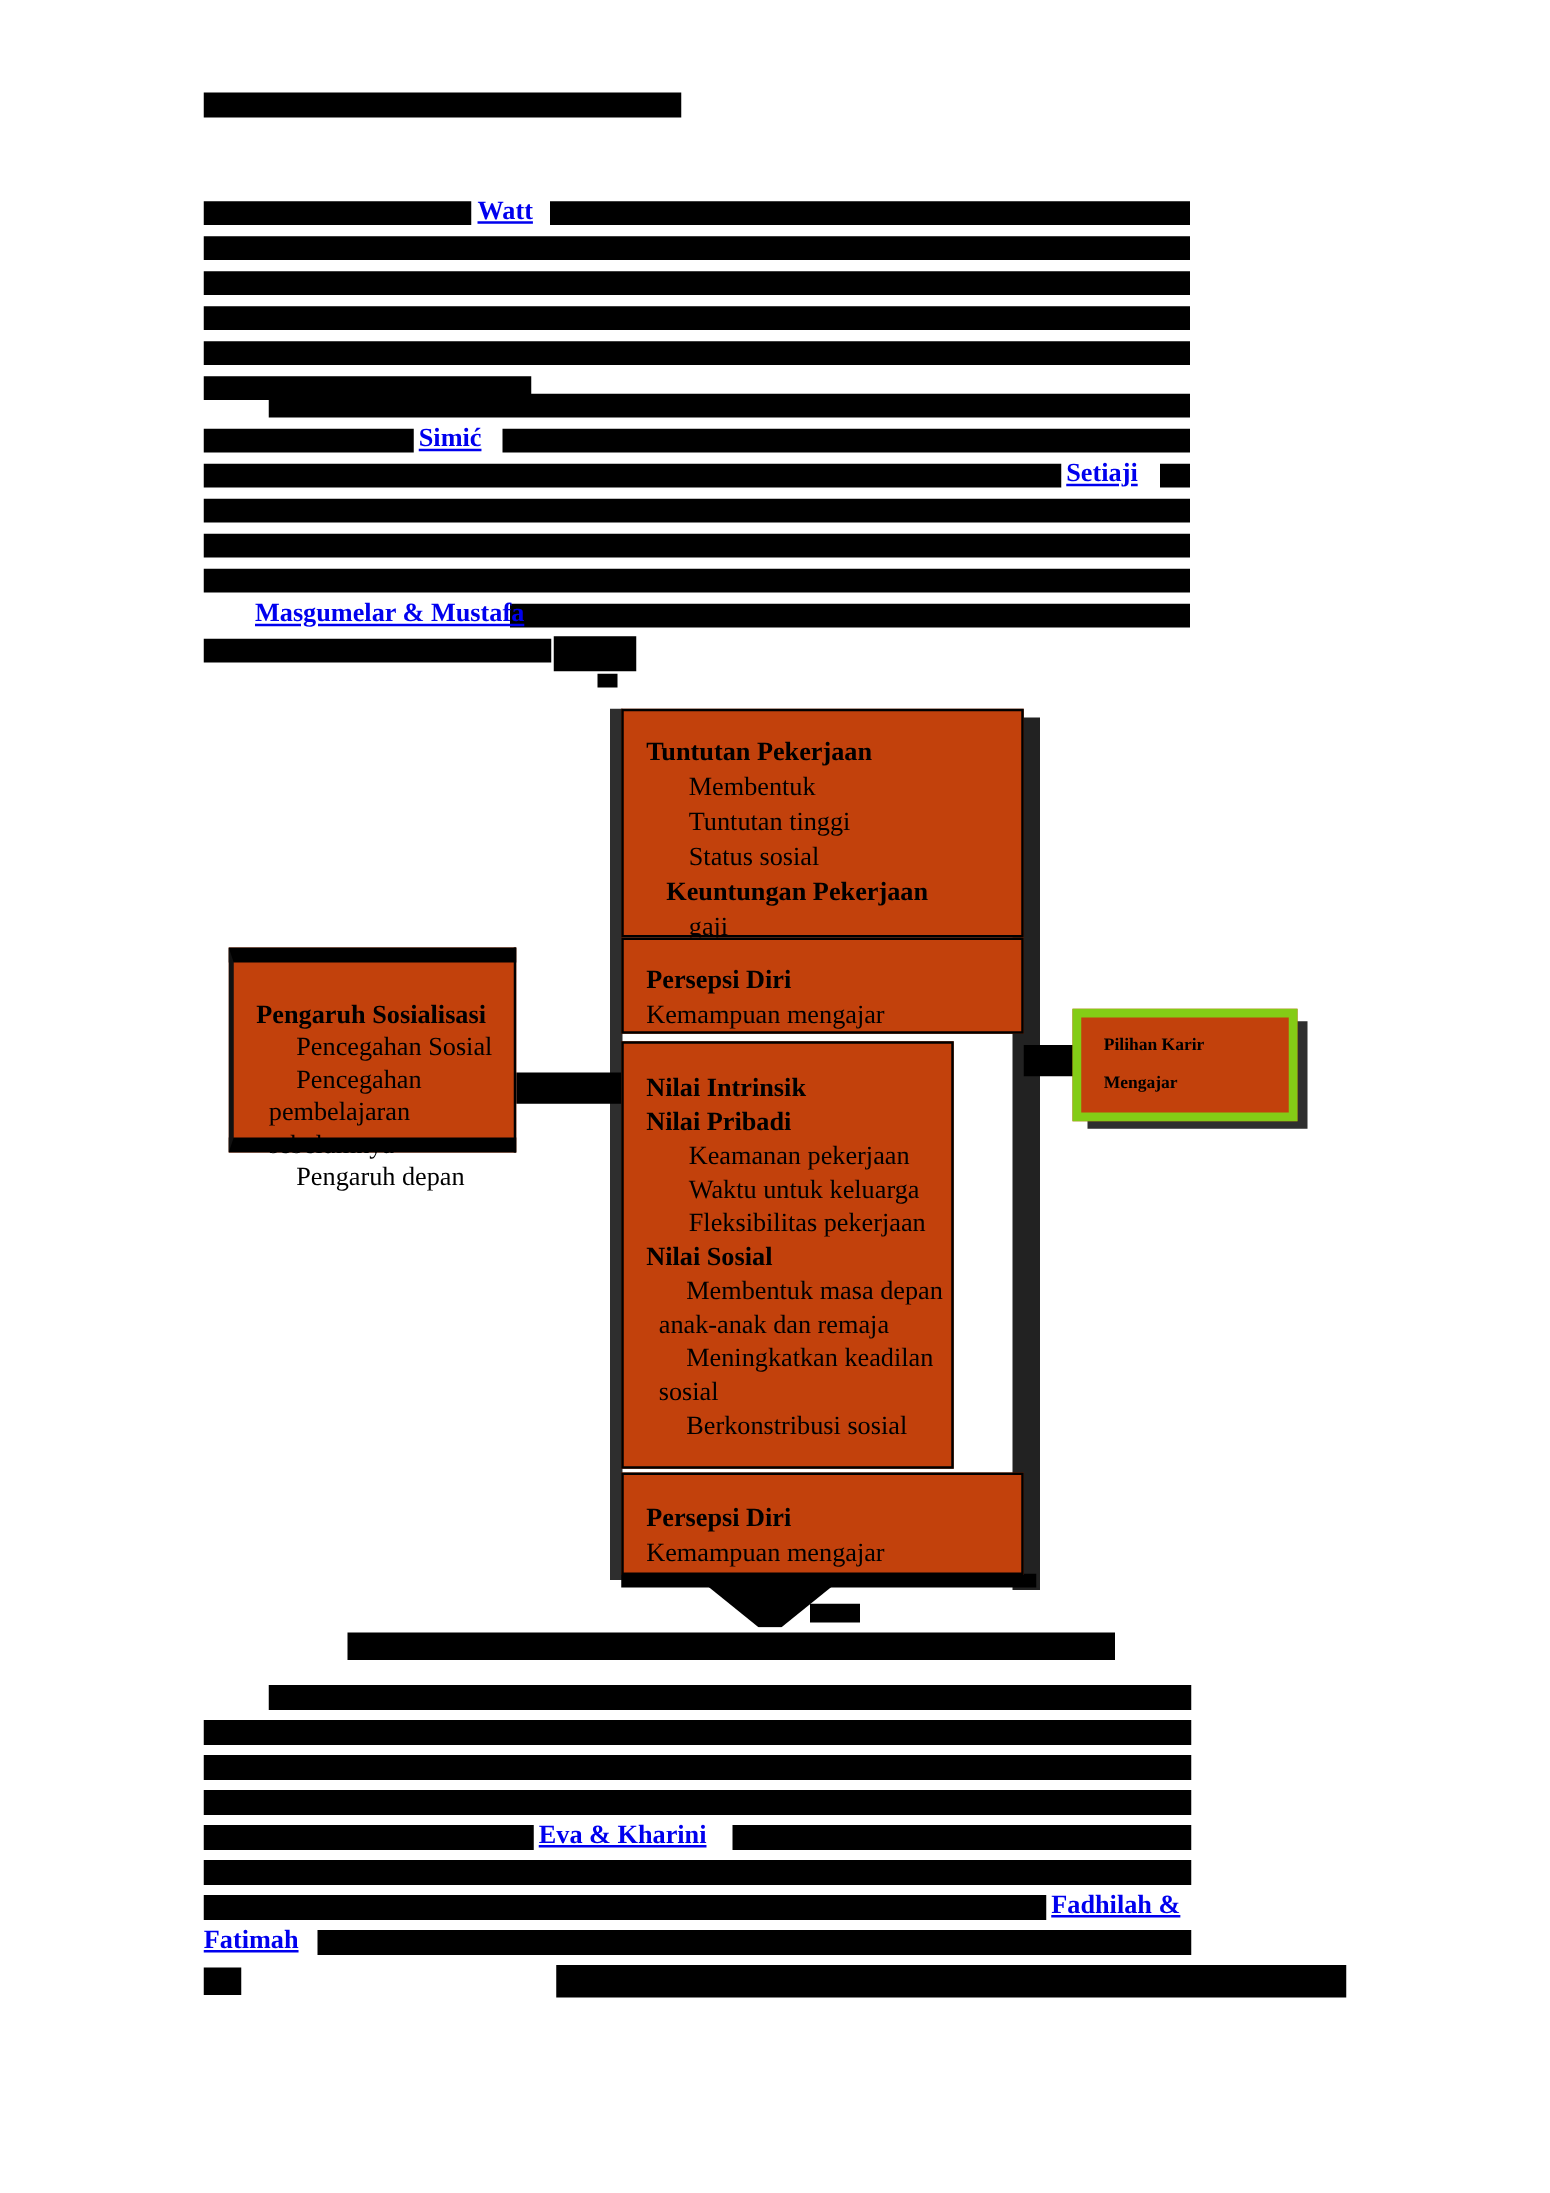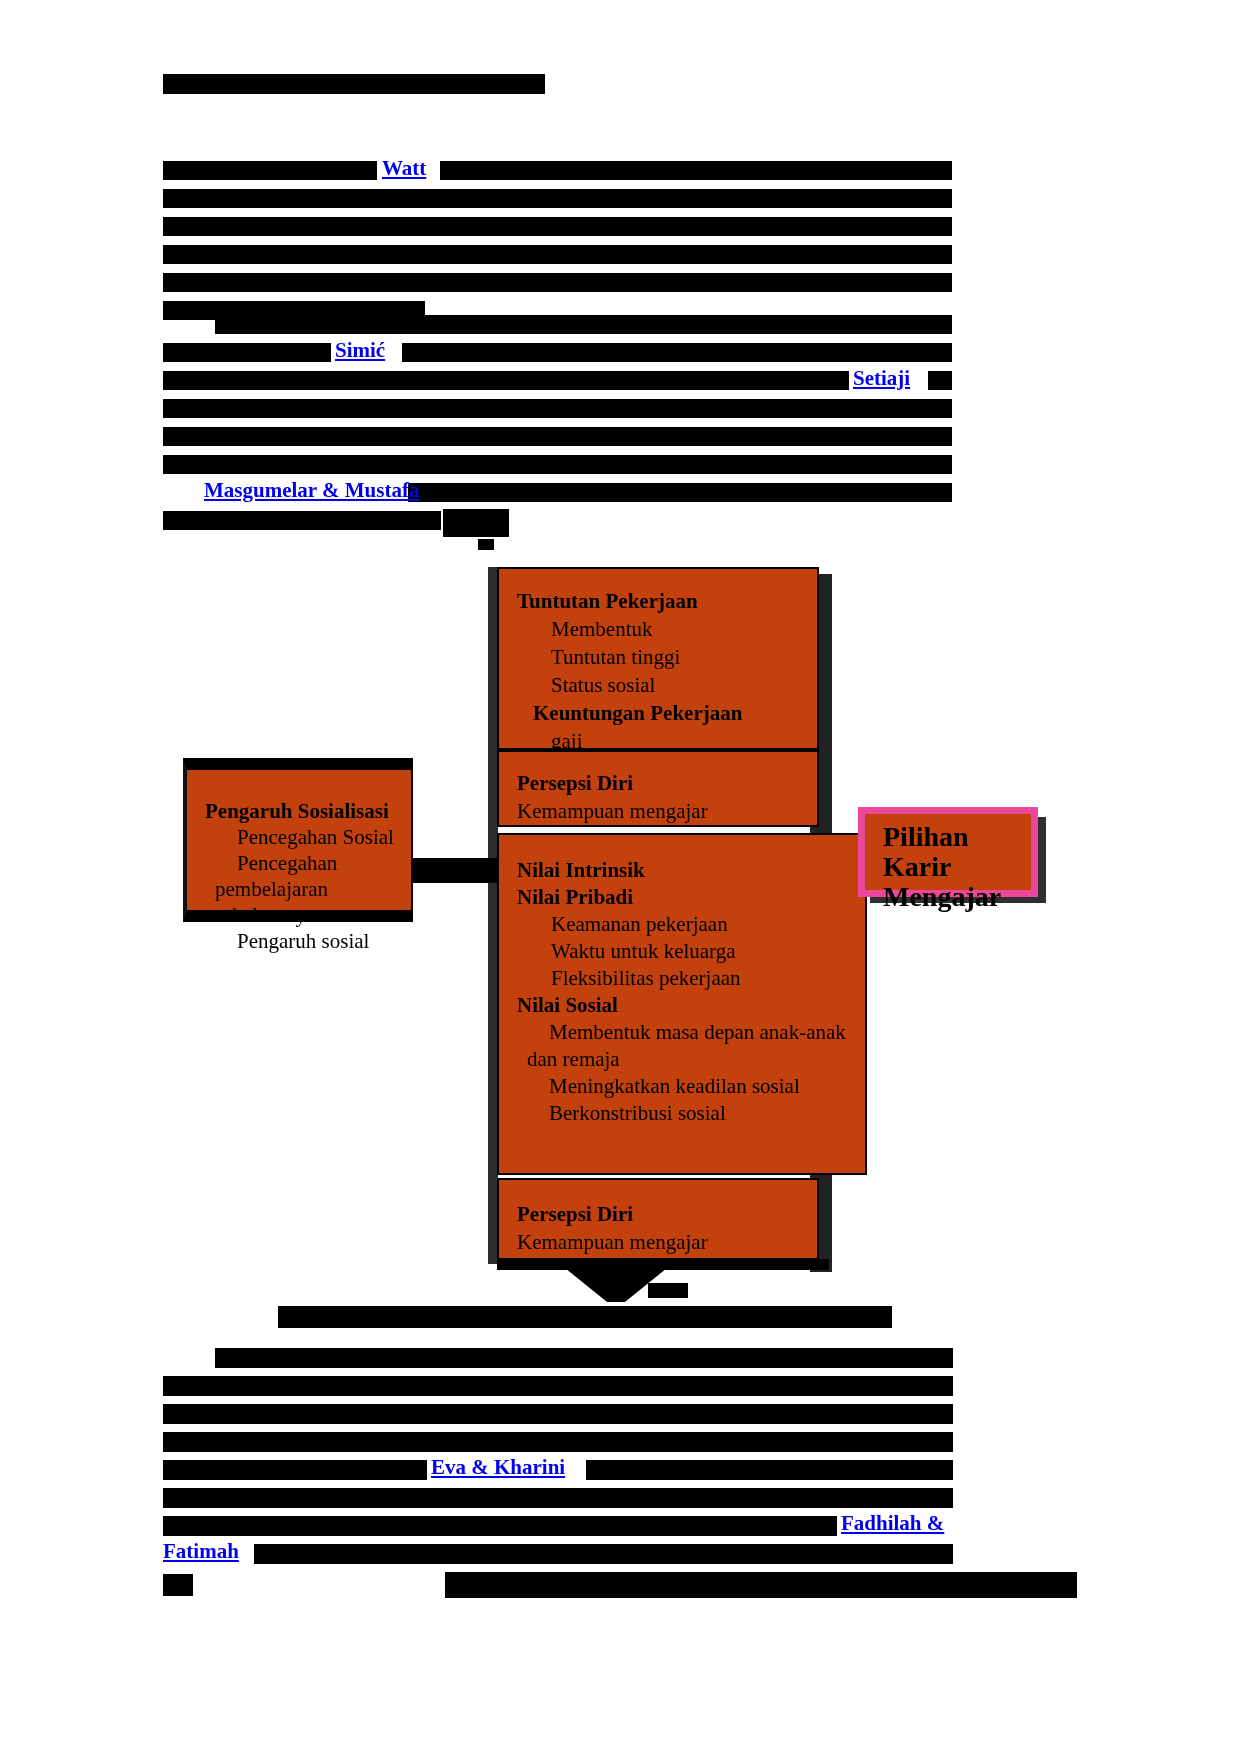--- a/index.html
+++ b/index.html
@@ -30,22 +30,22 @@
   .lvl0b{padding-left:34px;}
   .lvl1{padding-left:52px;}
   .itm{padding-left:28px;text-indent:22px;white-space:normal;}
   #box-job,#box-sp-top,#box-values,#box-sp-bottom{line-height:28px;}
   #box-values{line-height:27px;}
   #box-social{
     border:2px solid #000;border-top:12px solid #000;border-bottom:12px solid #000;
     border-left:4px solid #111;line-height:26px;
   }
   #box-career{
-    border:7px solid #ec4899;box-shadow:10px 8px 0 -2px #2f2f2f;
-    font-weight:bold;font-size:28px;line-height:30px;
+    border:7px solid #84cc16;box-shadow:10px 8px 0 -2px #2f2f2f;
+    font-weight:bold;font-size:14px;line-height:30px;
   }
   .connector{position:absolute;z-index:2;background:#000;}
   #down-arrow{
     position:absolute;z-index:3;background:#000;
     clip-path:polygon(0 0,100% 0,58% 100%,42% 100%);
   }
 </style>
 </head>
 <body>
 
@@ -74,42 +74,42 @@
     <div class="ln lvl1">Status sosial</div>
     <div class="ln lvl0b b">Keuntungan Pekerjaan</div>
     <div class="ln lvl1">gaji</div>
   </div>
 
   <div class="dbox" id="box-sp-top" style="left:497px;top:750px;width:322px;height:77px;padding-top:17px;">
     <div class="ln lvl0 b">Persepsi Diri</div>
     <div class="ln lvl0">Kemampuan mengajar</div>
   </div>
 
-  <div class="dbox" id="box-values" style="left:497px;top:833px;width:370px;height:342px;padding-top:22px;">
+  <div class="dbox" id="box-values" style="left:497px;top:833px;width:266px;height:342px;padding-top:22px;">
     <div class="ln lvl0 b">Nilai Intrinsik</div>
     <div class="ln lvl0 b">Nilai Pribadi</div>
     <div class="ln lvl1">Keamanan pekerjaan</div>
     <div class="ln lvl1">Waktu untuk keluarga</div>
     <div class="ln lvl1">Fleksibilitas pekerjaan</div>
     <div class="ln lvl0 b">Nilai Sosial</div>
     <div class="itm">Membentuk masa depan anak-anak dan remaja</div>
     <div class="itm">Meningkatkan keadilan sosial</div>
     <div class="itm">Berkonstribusi sosial</div>
   </div>
 
   <div class="dbox" id="box-sp-bottom" style="left:497px;top:1178px;width:322px;height:82px;padding-top:20px;">
     <div class="ln lvl0 b">Persepsi Diri</div>
     <div class="ln lvl0">Kemampuan mengajar</div>
   </div>
 
   <div class="dbox" id="box-social" style="left:183px;top:758px;width:230px;height:164px;padding-top:28px;">
     <div class="ln lvl0 b">Pengaruh Sosialisasi</div>
     <div class="itm">Pencegahan Sosial</div>
     <div class="itm">Pencegahan pembelajaran sebelumnya</div>
-    <div class="itm">Pengaruh sosial</div>
+    <div class="itm">Pengaruh depan</div>
   </div>
 
   <div class="dbox" id="box-career" style="left:858px;top:807px;width:180px;height:90px;padding:8px 6px 0 18px;">
     <div>Pilihan Karir Mengajar</div>
   </div>
 
   <div id="redactions">
       <div class="rb" style="left: 163px; top: 74px; width: 382px; height: 20px;"></div>
       <div class="rb" style="left: 163px; top: 161px; width: 214px; height: 19px;"></div>
       <div class="rb" style="left: 440px; top: 161px; width: 512px; height: 19px;"></div>

